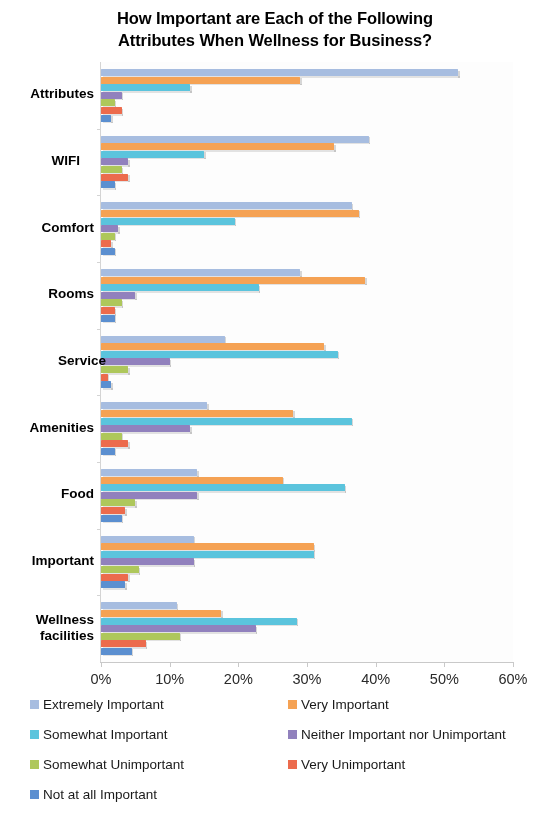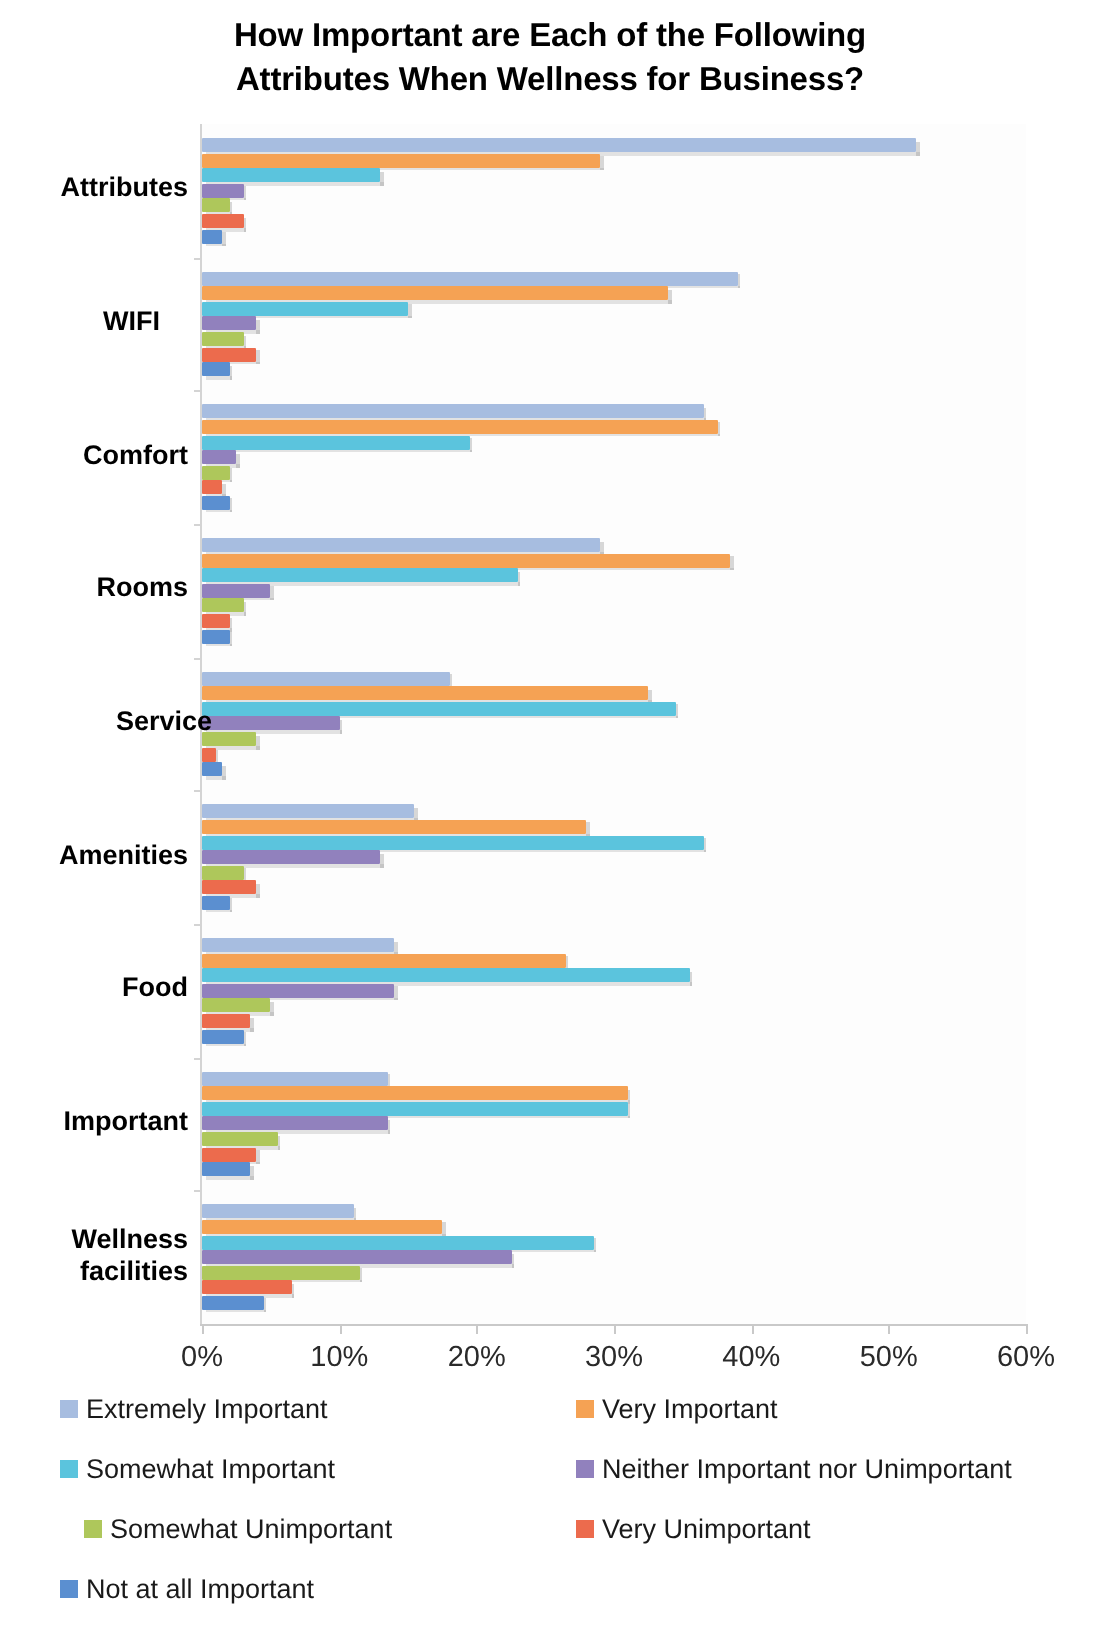--- a/index.html
+++ b/index.html
@@ -369,21 +369,21 @@
         <span class="legend-label">Very Important</span>
       </div>
       <div class="legend-item" style="left: 30px; top: 30px;">
         <span class="swatch" style="background: rgb(91, 196, 221);"></span>
         <span class="legend-label">Somewhat Important</span>
       </div>
       <div class="legend-item" style="left: 288px; top: 30px;">
         <span class="swatch" style="background: rgb(145, 129, 189);"></span>
         <span class="legend-label">Neither Important nor Unimportant</span>
       </div>
-      <div class="legend-item" style="left: 42px; top: 60px; text-align: center;">
+      <div class="legend-item" style="left: 30px; top: 60px; text-align: center;">
         <span class="swatch" style="background: rgb(174, 199, 91);"></span>
         <span class="legend-label">Somewhat Unimportant</span>
       </div>
       <div class="legend-item" style="left: 288px; top: 60px;">
         <span class="swatch" style="background: rgb(236, 107, 77);"></span>
         <span class="legend-label">Very Unimportant</span>
       </div>
       <div class="legend-item" style="left: 30px; top: 90px;">
         <span class="swatch" style="background: rgb(91, 143, 208);"></span>
         <span class="legend-label">Not at all Important</span>

